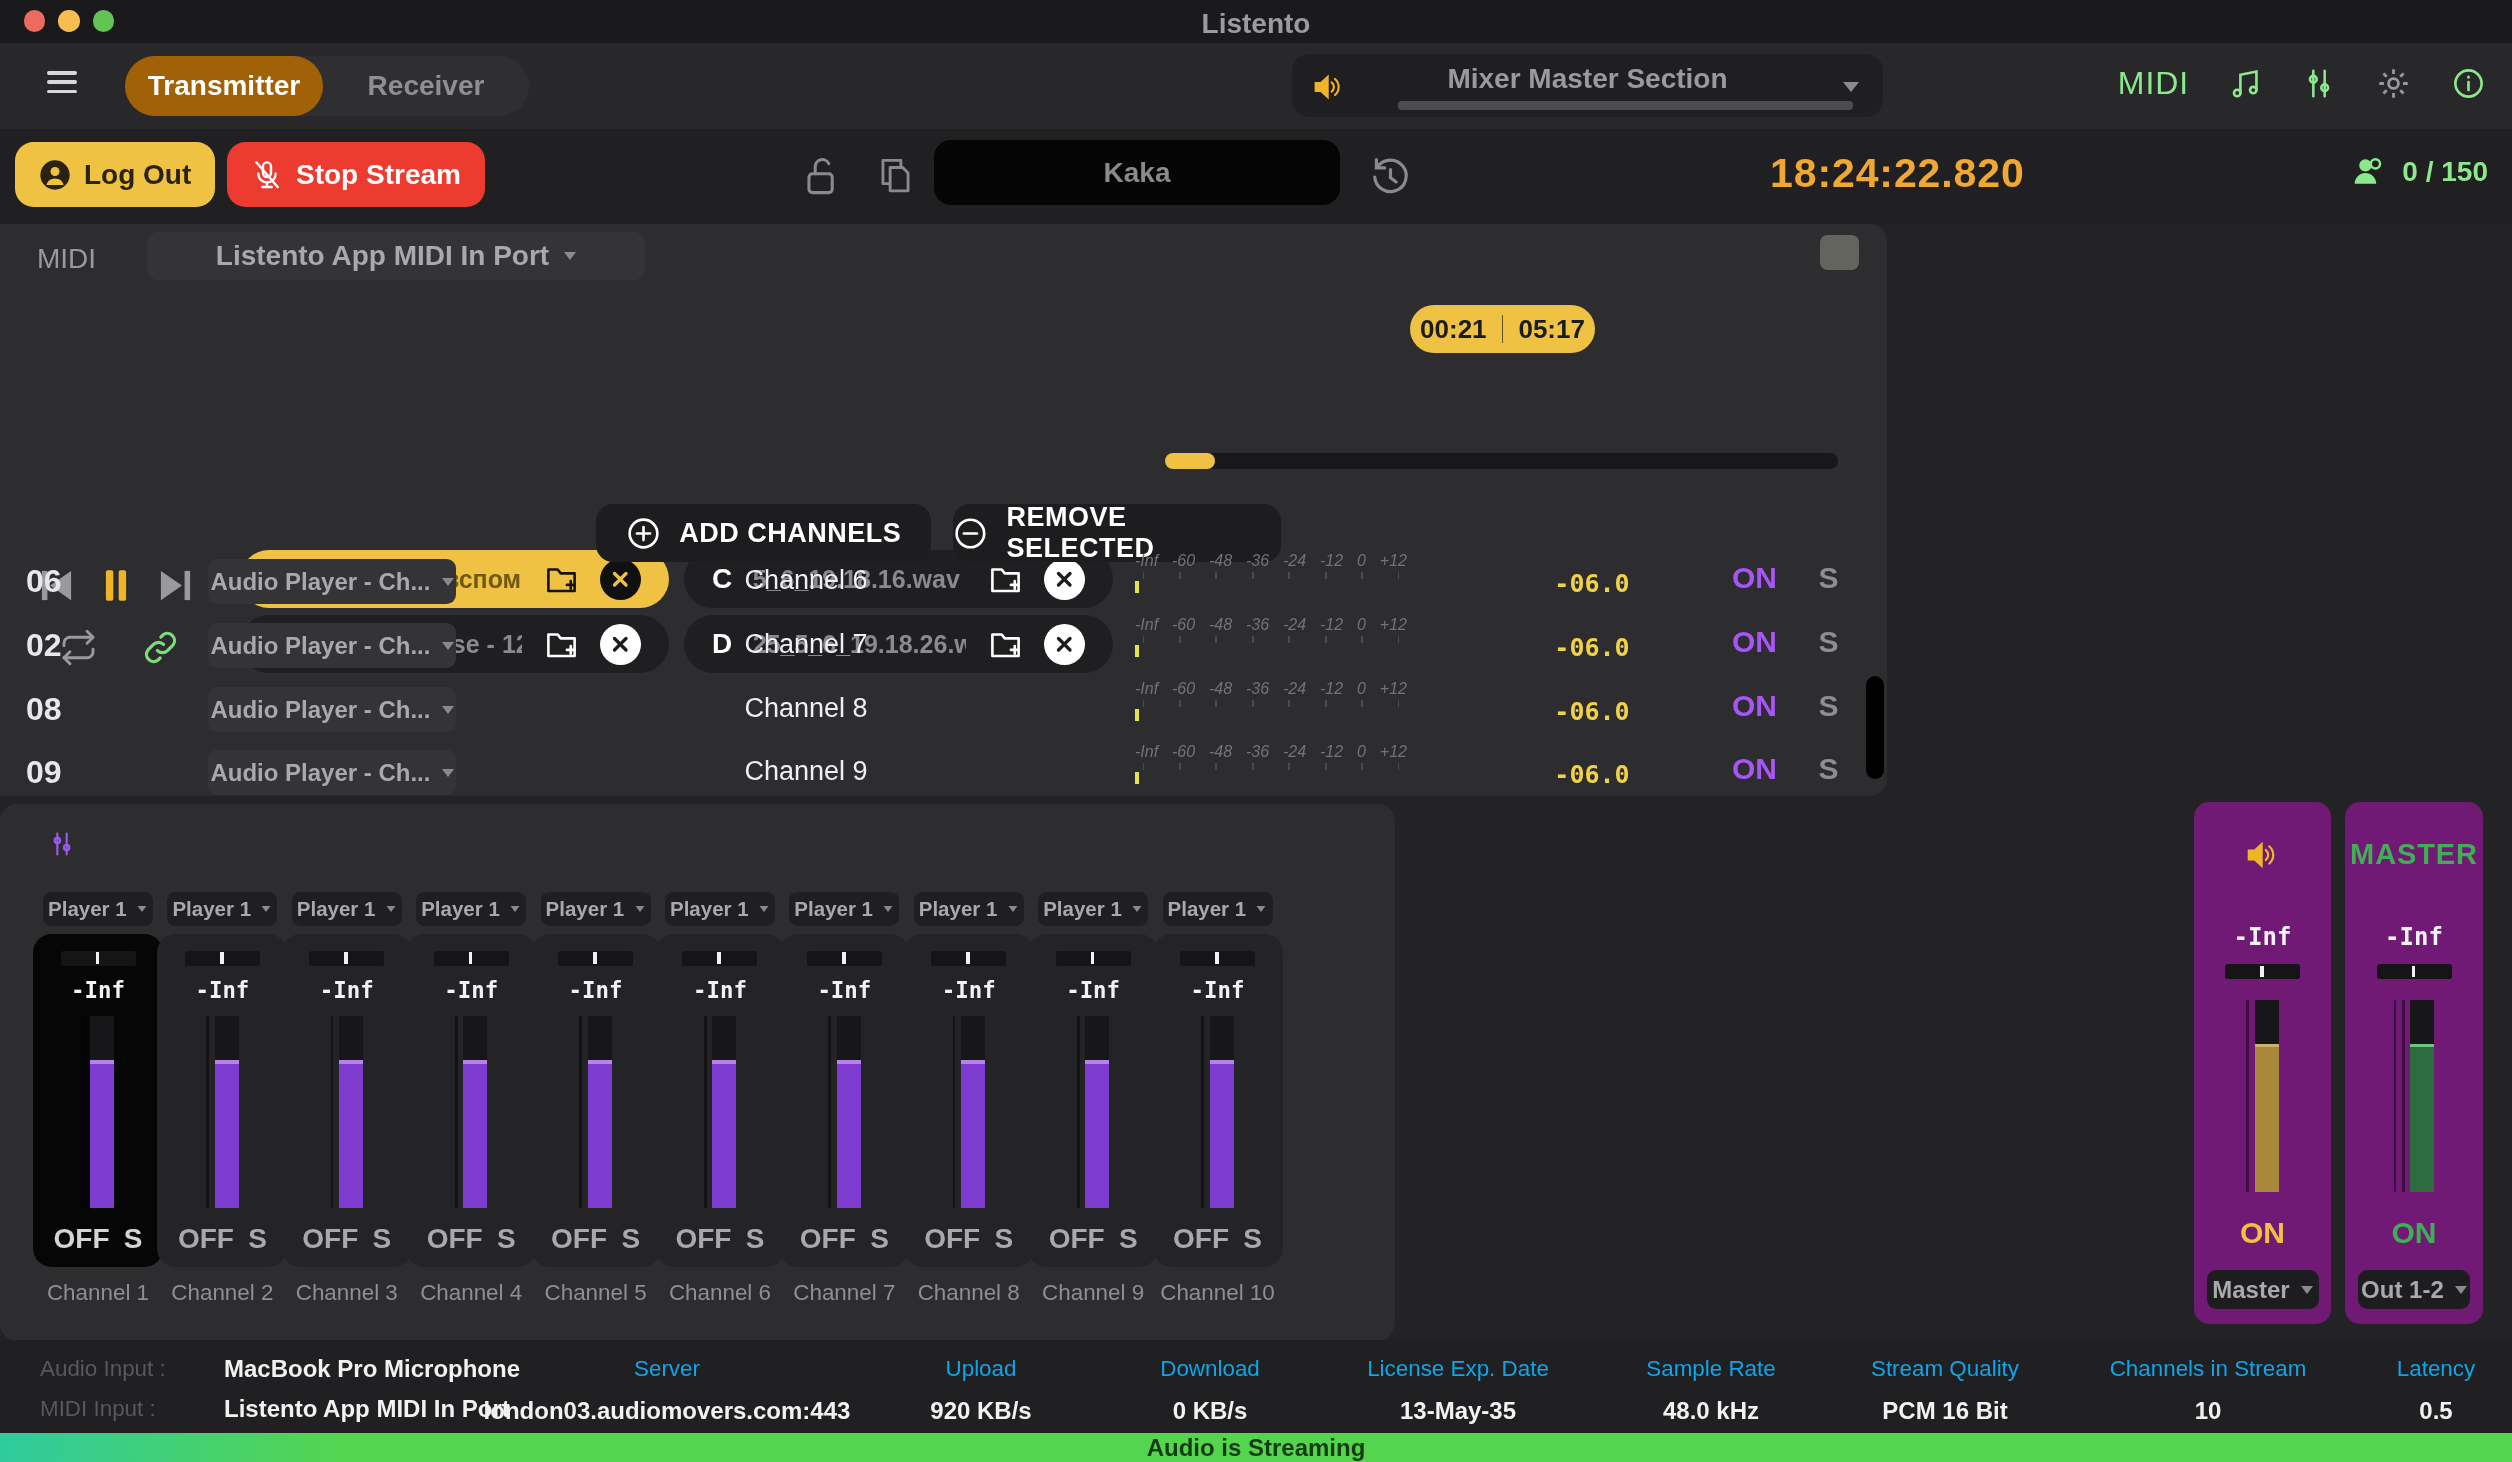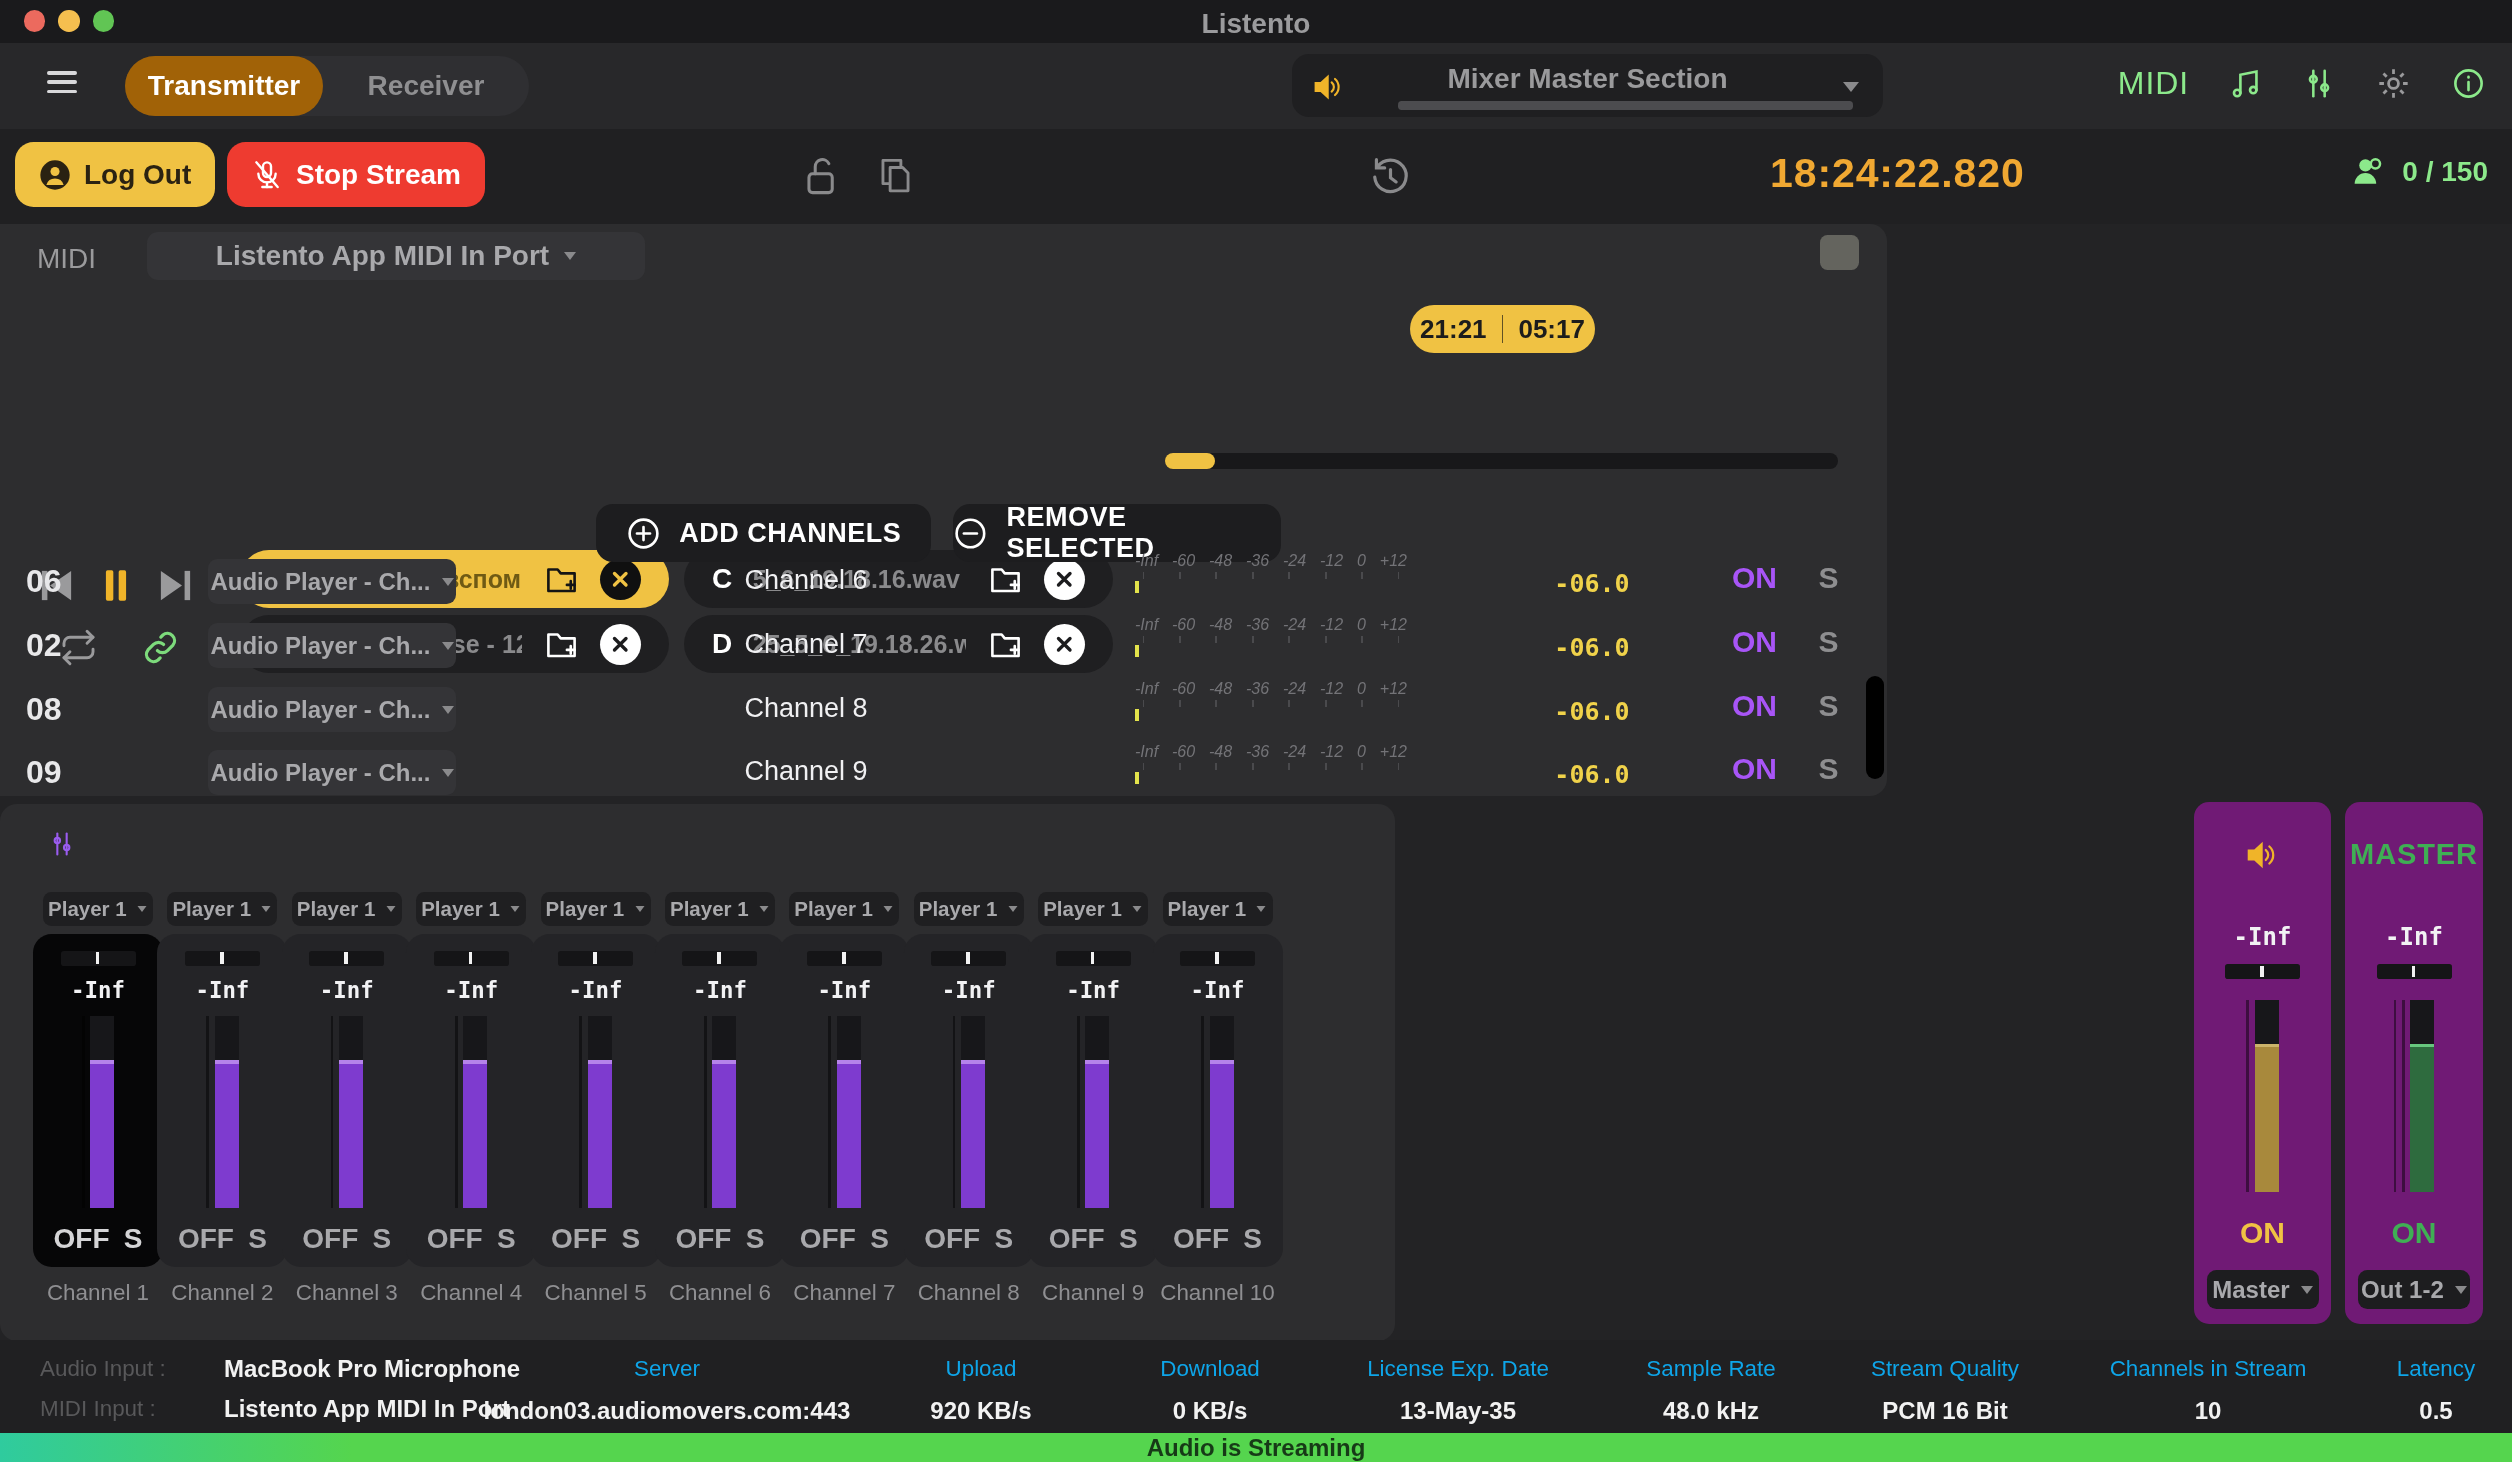--- a/index.html
+++ b/index.html
@@ -280,20 +280,21 @@
       <path d="M8.5 11.5V7.5a4 4 0 0 1 7.6-1.7"></path>
     </svg>
   </span>
   <span class="icon-btn" style="left:874px">
     <svg width="43" height="47" viewBox="0 0 24 26" fill="none" stroke="#8a8a8c" stroke-width="1.6" stroke-linejoin="round">
       <path d="M9 8h7l3 3v10H9z"></path>
       <path d="M15 8V4H5v13h4"></path>
     </svg>
   </span>
 
+  <div class="name-field">Kaka</div>
 
   <span class="icon-btn" style="left:1368px">
     <svg width="45" height="47" viewBox="0 0 24 25" fill="none" stroke="#8a8a8c" stroke-width="1.7" stroke-linecap="round">
       <path d="M5.2 7.2a8.4 8.4 0 1 1-1.6 5.6"></path>
       <path d="M4.5 3.5v4.4h4.4"></path>
       <path d="M12 8.8v4.4l3 2.2"></path>
     </svg>
   </span>
 
   <div class="timer">18:24:22.820</div>
@@ -416,21 +417,21 @@
           </span>
           <span class="xwrap">
             <svg width="20.5" height="20.5" viewBox="0 0 16 16" stroke="currentColor" stroke-width="2.6" stroke-linecap="round">
               <path d="M3.5 3.5l9 9M12.5 3.5l-9 9"></path>
             </svg>
           </span>
         </div>
       </div>
 
     <div class="time-badge">
-      <span>21:21</span>
+      <span>00:21</span>
       <span class="div"></span>
       <span>05:17</span>
     </div>
     <div class="progress">
         <div class="fill"></div>
       </div>
 
     <div class="chan-btns">
       <div class="chan-btn add-btn">
         <svg width="35" height="35" viewBox="0 0 24 24" fill="none" stroke="#fff" stroke-width="1.8" stroke-linecap="round">

